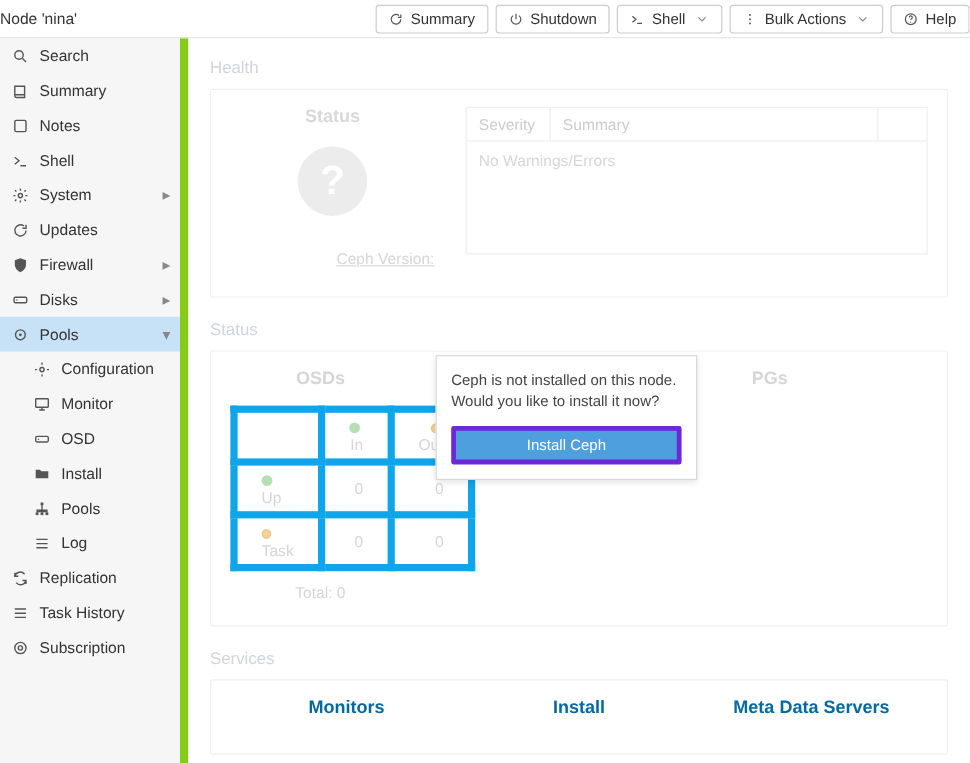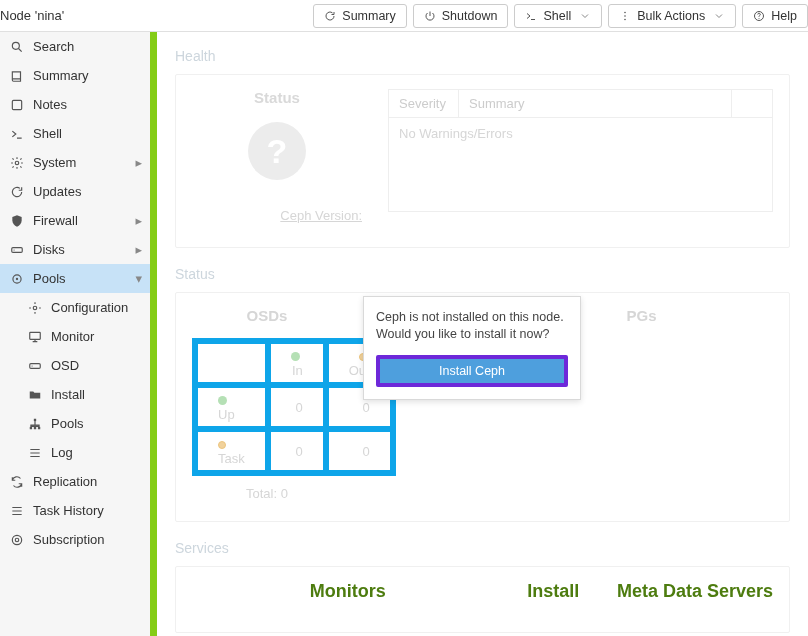--- a/index.html
+++ b/index.html
@@ -48,21 +48,21 @@
   table.osd th { font-weight: 400; }
   table.osd td:first-child, table.osd th:first-child { text-align: left; }
   .dot { display: inline-block; width: 9px; height: 9px; border-radius: 50%; margin-right: 3px; vertical-align: -1px; }
   .dot.green { background: #b5e0b5; }
   .dot.orange { background: #f1d29c; border: 1px solid #ecc57e; width: 8px; height: 8px; }
   .total-row { text-align: center; color: #d6d6d6; font-size: 13px; margin-top: 10px; }
   .pgs-col { flex: 1; }
 
   
   .services-row { display: flex; }
-  .services-row > div { flex: 1; text-align: right; font-weight: 600; font-size: 18px; color: #4d7c0f; }
+  .services-row > div { flex: 1; text-align: center; font-weight: 600; font-size: 15px; color: #0369a1; }
 
   
   .install-modal { position: absolute; left: 206px; top: 264px; width: 218px; background: #fff; border: 1px solid #d9d9d9; box-shadow: 0 2px 6px rgba(0,0,0,0.12); padding: 12px 12px 12px 12px; }
   .install-modal p { font-size: 12.5px; color: #444; line-height: 1.35; margin-bottom: 12px; }
   .install-btn { width: 100%; background: #4e9fdd; color: #fff; border: 4px solid #6d28d9; border-radius: 2px; padding: 5px 0; font-size: 12.5px; text-align: center; cursor: pointer; }
 </style>
 </head>
 <body>
 
 <div class="topbar">

